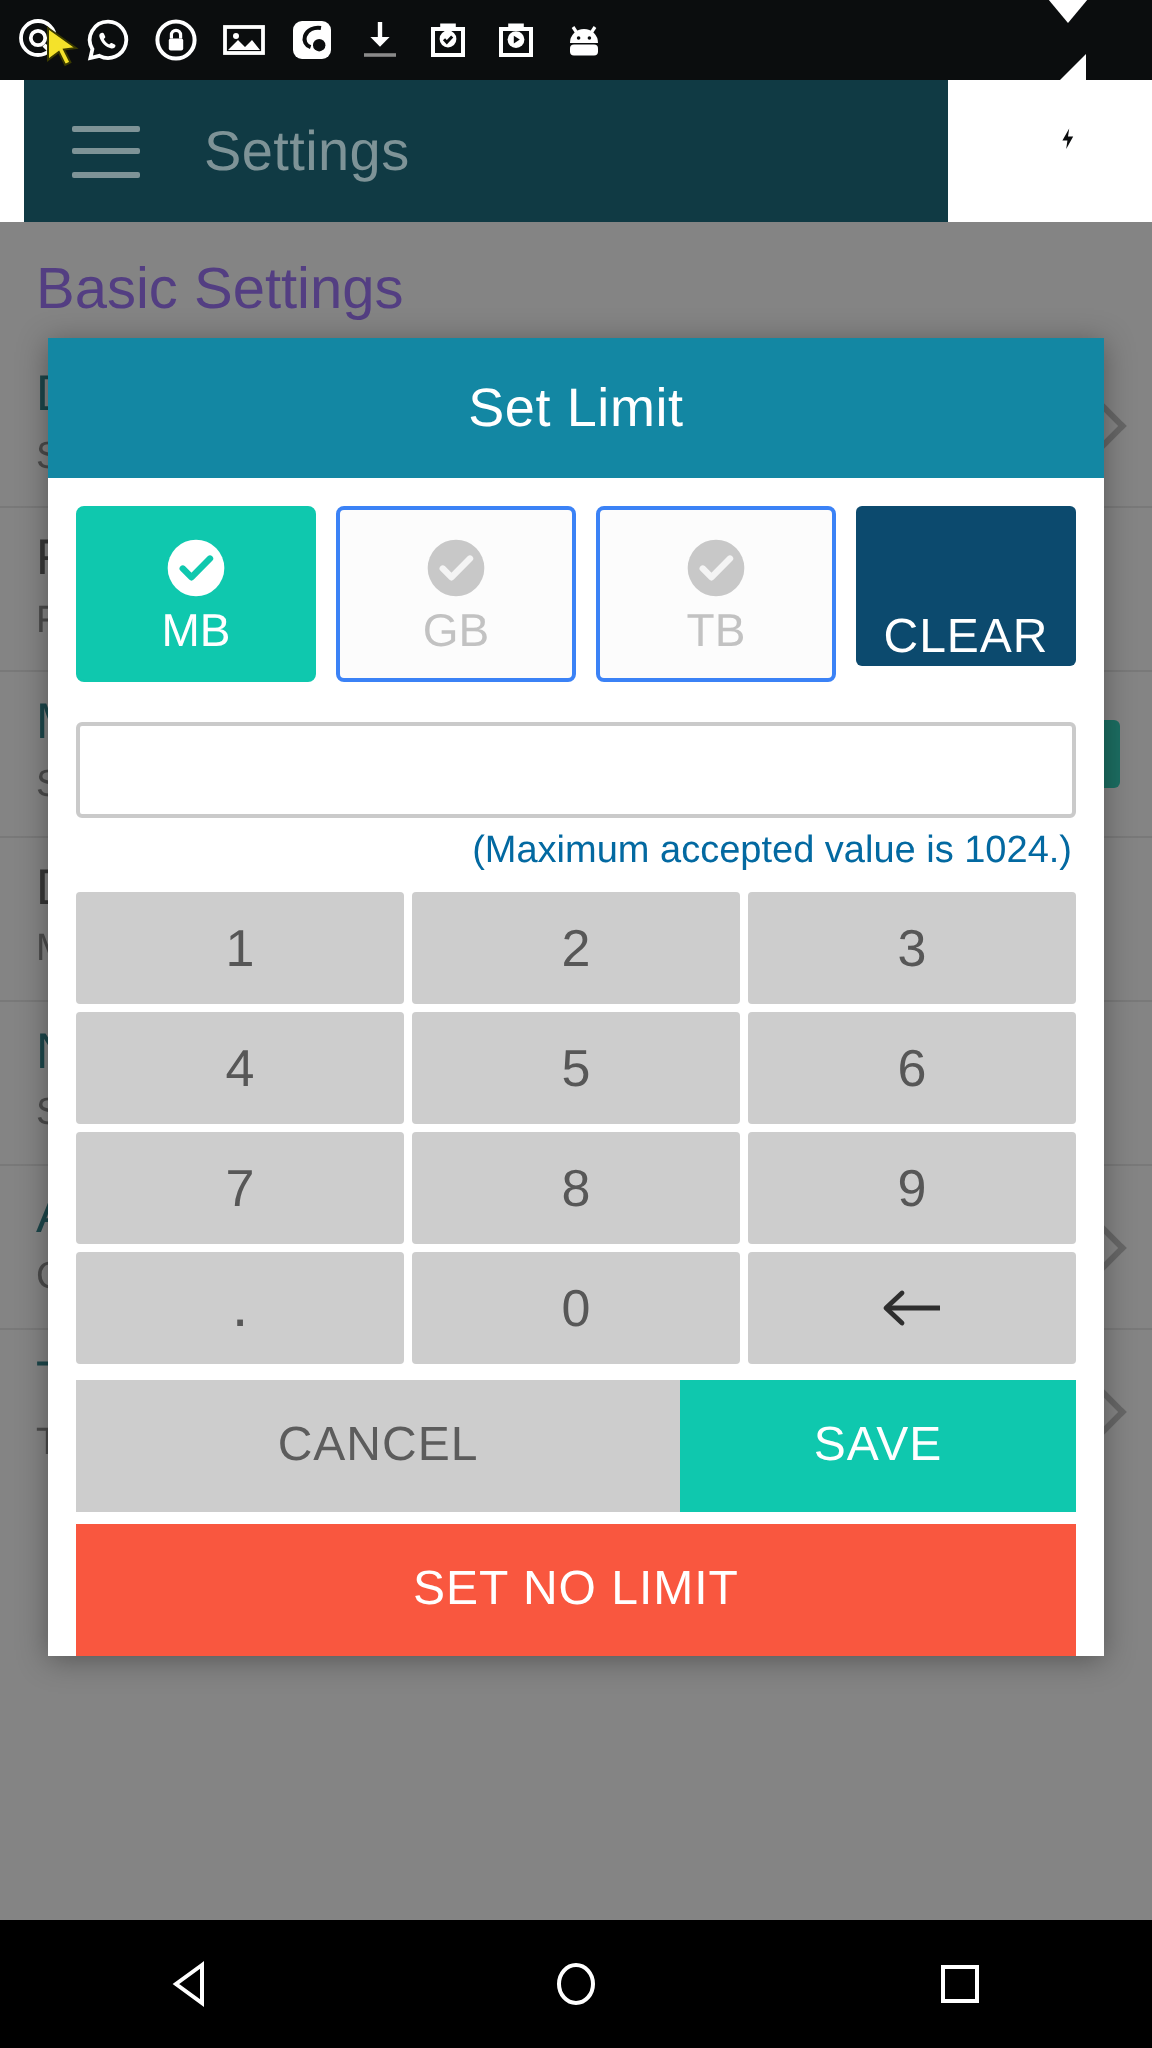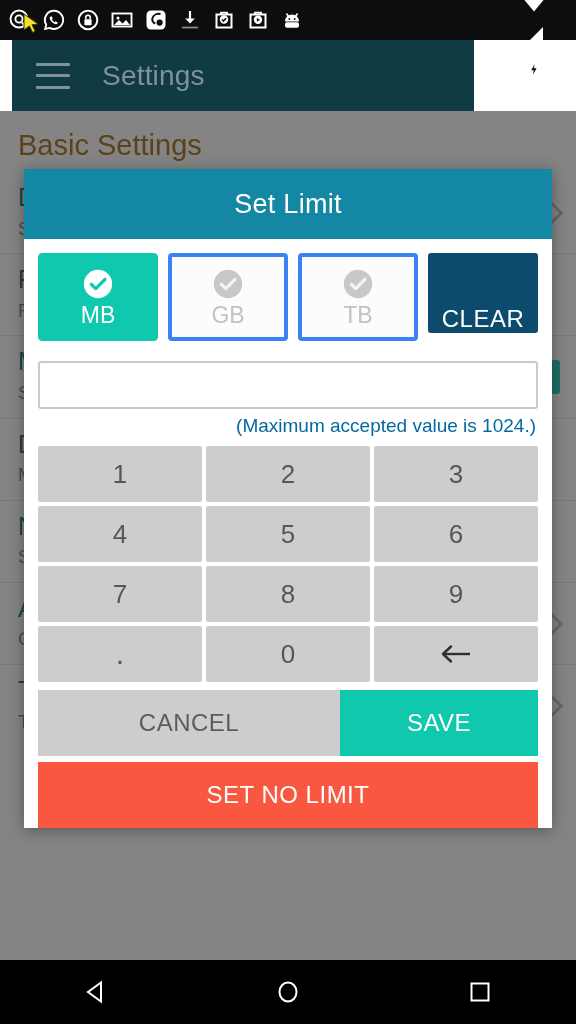--- a/index.html
+++ b/index.html
@@ -51,21 +51,21 @@
   }
 
   
   #page {
     position: absolute; top: 111px; left: 0;
     width: 576px; height: 849px;
     background: #fafafa;
     z-index: 5;
   }
   #page-title {
-    color: #a16207; font-size: 29px; padding: 18px 0 10px 18px;
+    color: #8b5cf6; font-size: 29px; padding: 18px 0 10px 18px;
   }
   .srow { padding: 10px 46px 12px 18px; position: relative; }
   .srow + .srow { border-top: 1px solid #e2e2e2; }
   .srow-title { color: #0f6e78; font-size: 25px; line-height: 1.22; }
   .srow-title.dk { color: #4a4a4a; }
   .srow-sub { color: #7a7a7a; font-size: 19px; line-height: 1.3; margin-top: 4px; }
   .chev {
     position: absolute; right: 16px; top: 50%; transform: translateY(-50%);
     width: 16px; height: 28px;
   }
@@ -102,21 +102,21 @@
   #dialog-body { background: #fff; padding: 14px 14px 0 14px; }
 
   
   #unit-row { display: flex; gap: 10px; }
   .unit {
     width: 120px; height: 88px; border-radius: 4px;
     display: flex; flex-direction: column; align-items: center; justify-content: center;
     cursor: pointer; position: relative;
   }
   .unit.sel { background: #0fc8ae; border: 1px solid #0fc8ae; }
-  .unit.unsel { background: #fcfcfc; border: 4px solid #3b82f6; }
+  .unit.unsel { background: #fcfcfc; border: 2px solid #3b82f6; }
   .unit .check { width: 34px; height: 34px; margin-bottom: 3px; }
   .unit .ulab { font-size: 23px; line-height: 1; }
   .unit.sel .ulab { color: #fff; }
   .unit.unsel .ulab { color: #c2c2c2; }
   #clear-btn {
     flex: 1; background: #0c4a6e; border-radius: 3px;
     display: flex; align-items: flex-end; justify-content: center;
     cursor: pointer; height: 80px;
   }
   #clear-btn span { color: #fff; font-size: 24px; letter-spacing: .5px; }

